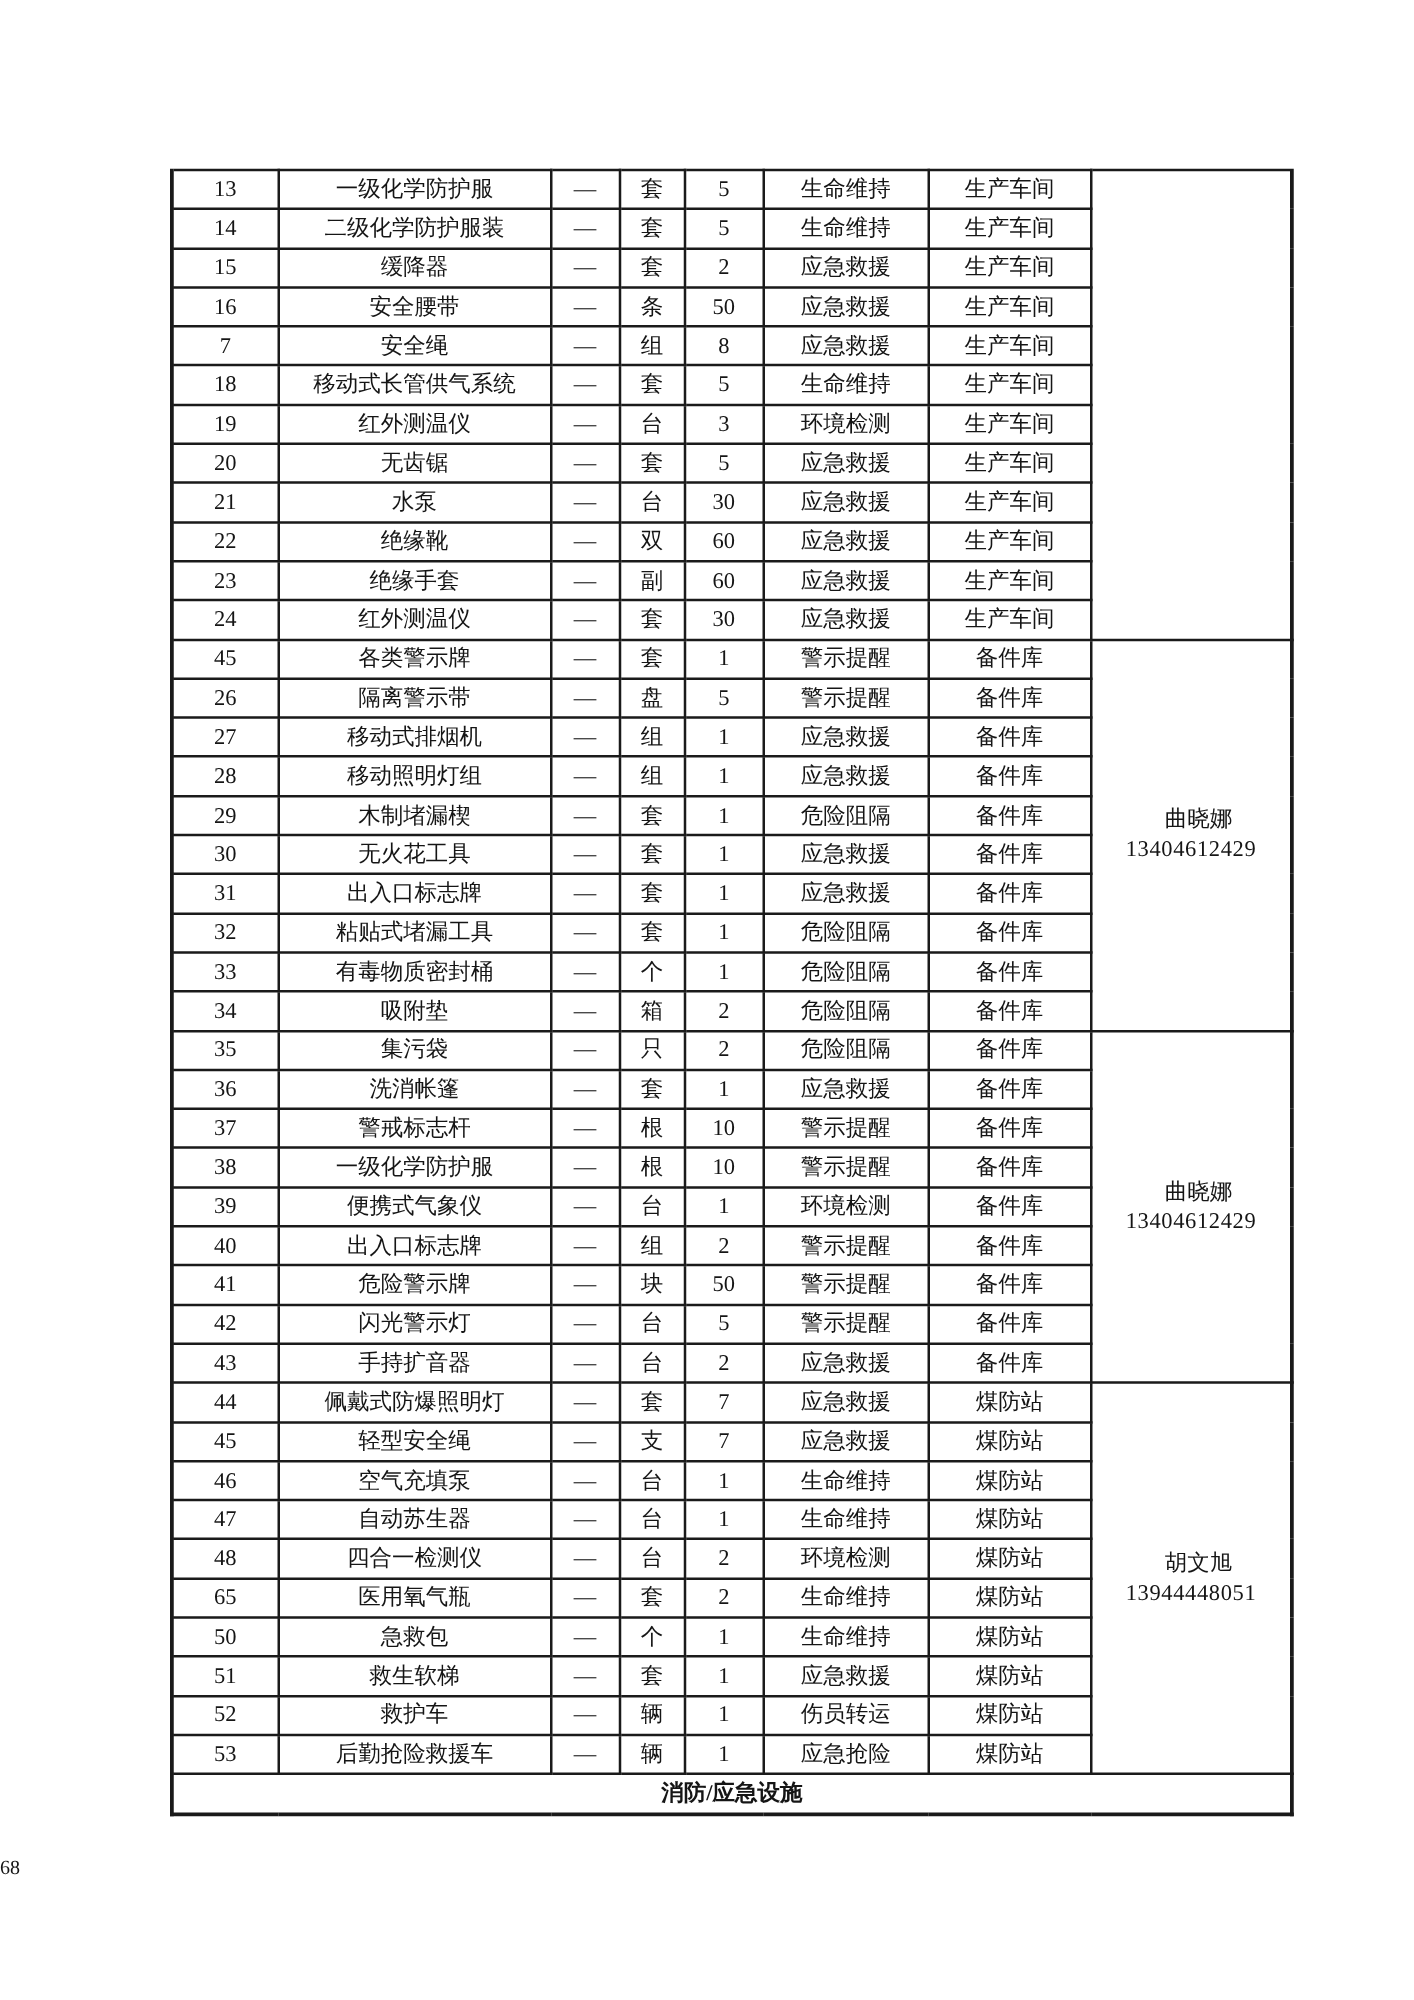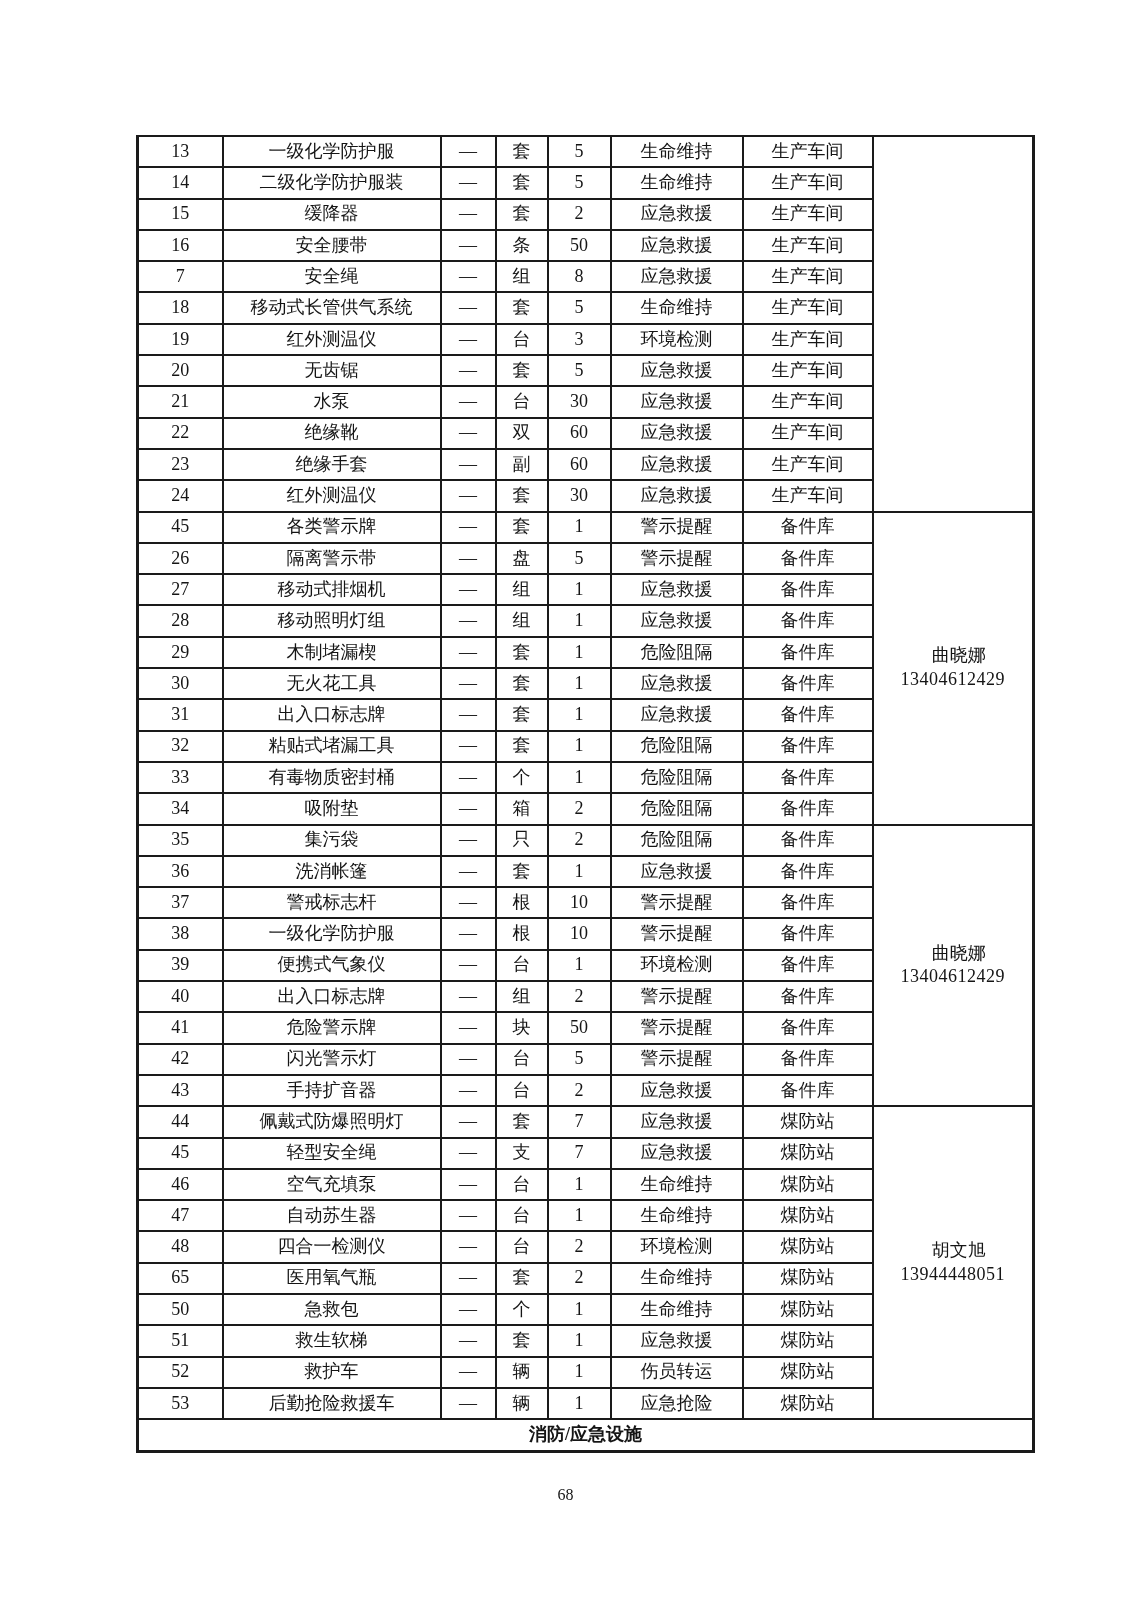--- a/index.html
+++ b/index.html
@@ -48,21 +48,21 @@
   td.footer-cell {
     font-weight: bold;
     font-size: 20px;
     margin-top: 46px;
   }
   .page-number {
     position: absolute;
     top: 1486px;
     left: 0;
     width: 1131px;
-    text-align: center;
+    text-align: left;
     font-size: 16px;
     color: #151515;
   }
 </style>
 </head>
 <body>
 
 <div class="page">
 
   <table class="equip">

